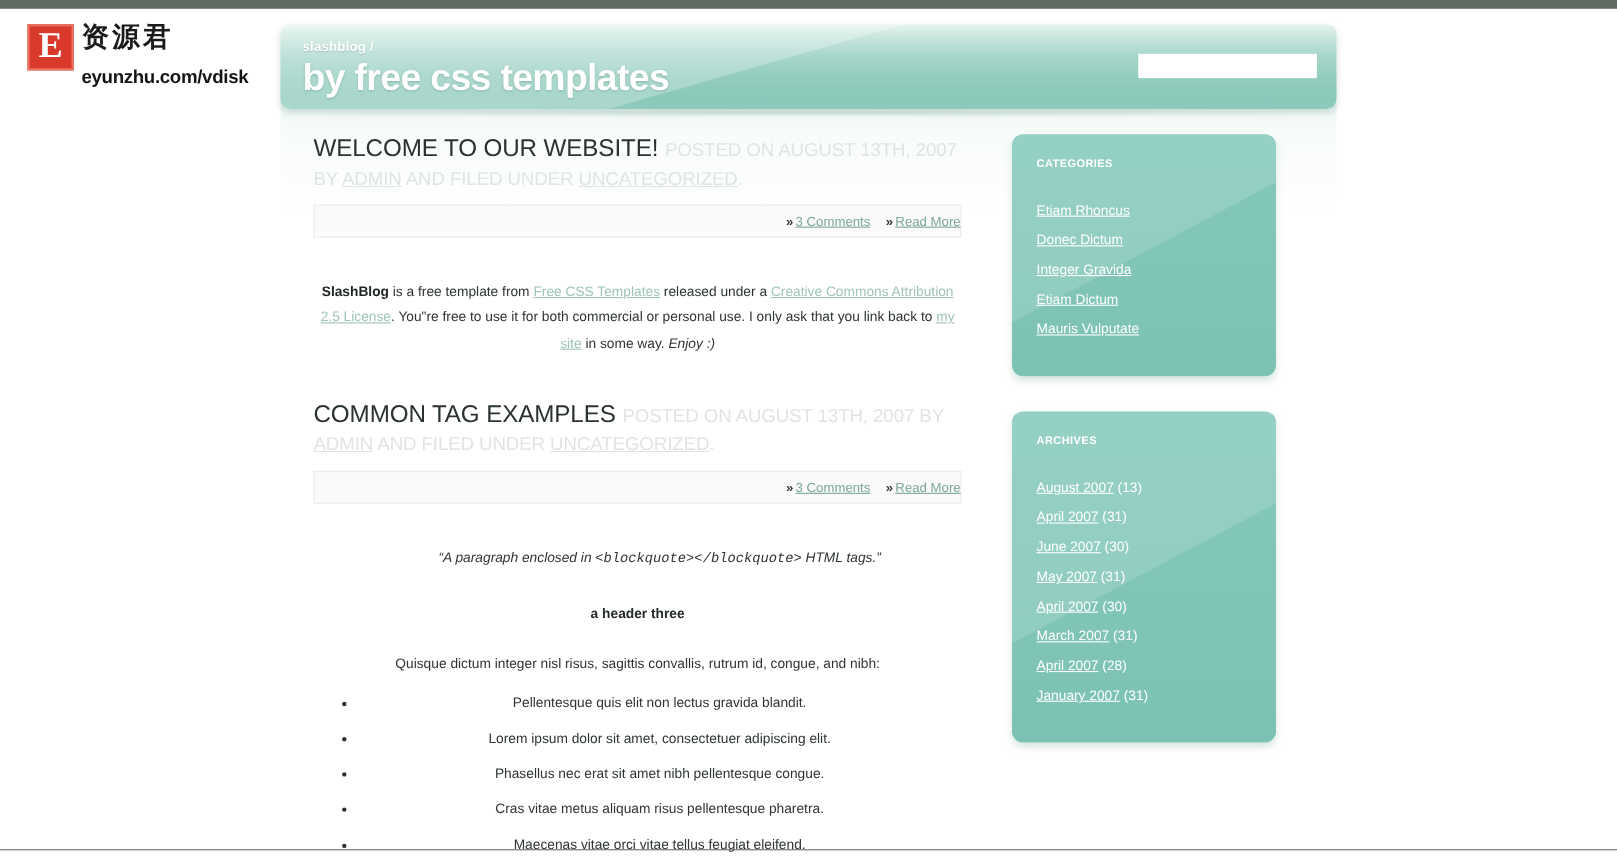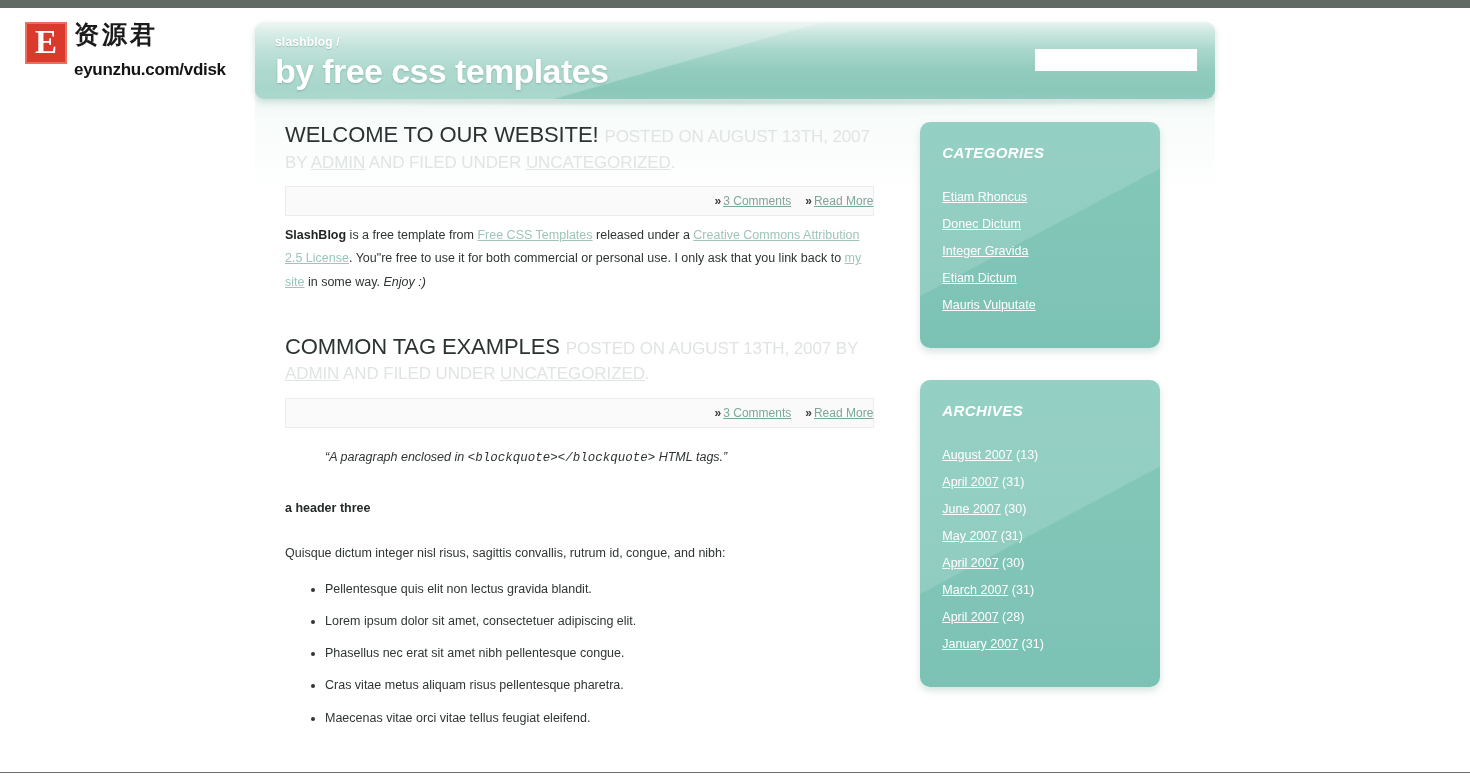--- a/index.html
+++ b/index.html
@@ -189,24 +189,25 @@
     justify-content: flex-end;
     gap: 14px;
     font-size: 12px;
   }
   .post-links .chev { color: #3b3b3b; font-weight: bold; margin-right: 2px; }
   .post-links a {
     color: #7ba79b;
     text-decoration: underline;
   }
   .post-body {
-    margin-top: 8px;
+    margin-top: 38px;
     font-size: 12.5px;
     color: #2e3533;
     line-height: 1.86;
+    text-align: center;
   }
   .post-body p { margin: 0 0 12px 0; }
   .post-body strong { font-weight: bold; color: #1d2422; }
   .post-body a { color: #9fc4ba; text-decoration: underline; }
   .post-body em { font-style: italic; }
 
   blockquote {
     margin: 18px 0 0 40px;
     font-size: 12.5px;
     font-style: italic;
@@ -252,25 +253,24 @@
   .widget-diagonal {
     position: absolute;
     left: 0; top: 0; width: 100%; height: 100%;
     background: linear-gradient(152deg, rgba(255,255,255,0.14) 0%, rgba(255,255,255,0.14) 49%, rgba(255,255,255,0) 49.5%, rgba(255,255,255,0) 100%);
     pointer-events: none;
   }
   .widget-title {
     position: relative;
     z-index: 2;
     color: #ffffff;
-    font-size: 15px;
+    font-size: 10px;
     font-weight: bold;
     letter-spacing: 0.4px;
     margin-bottom: 26px;
-    font-style: italic;
   }
   .widget ul {
     position: relative;
     z-index: 2;
     list-style: none;
     margin: 0; padding: 0;
   }
   .widget ul li {
     margin-bottom: 7px;
     font-size: 12.5px;

